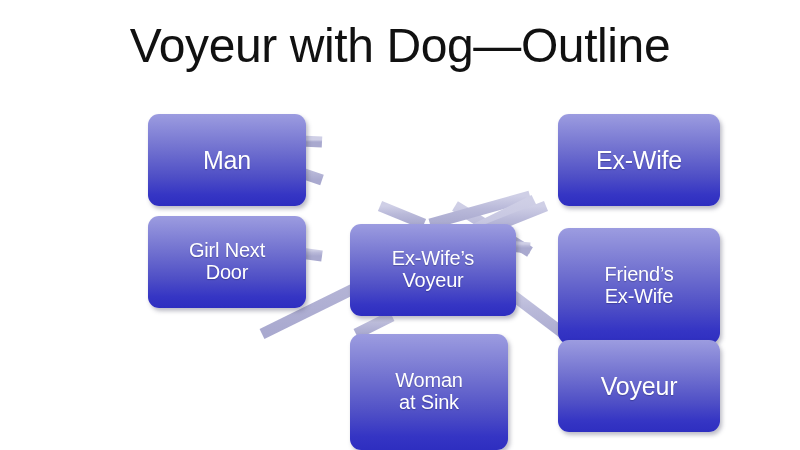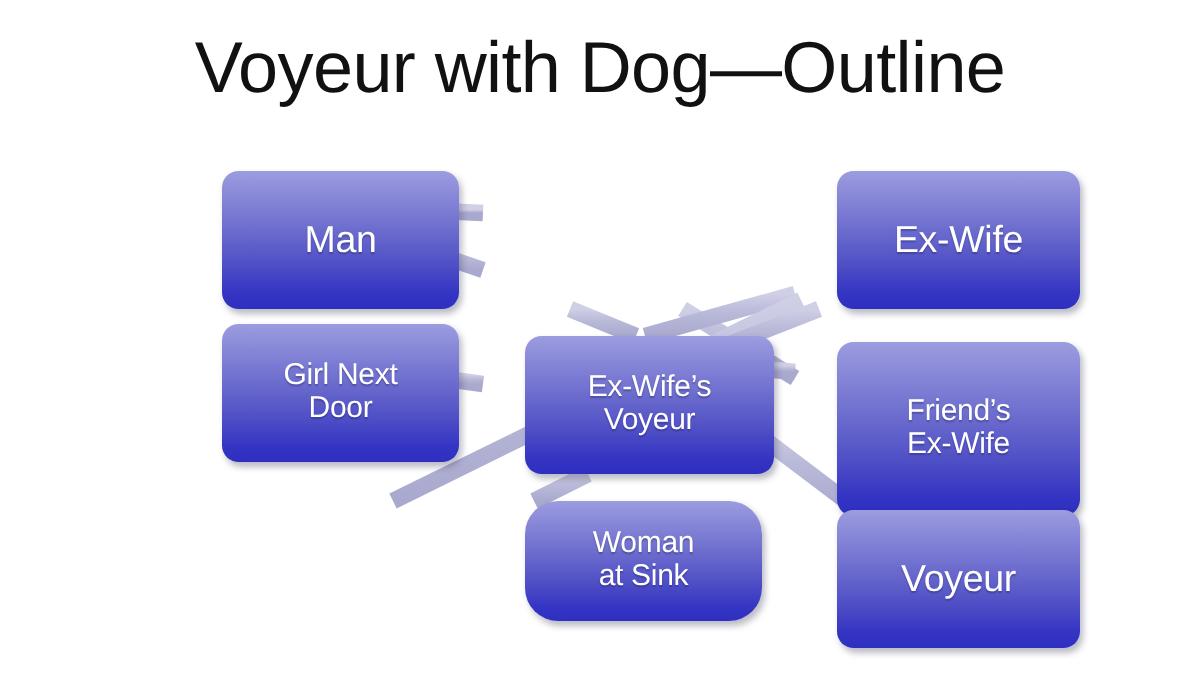--- a/index.html
+++ b/index.html
@@ -121,21 +121,21 @@
 Door</span>
       </div>
       <div class="node" style="left: 322px; top: 224px; width: 166px; height: 92px;">
         <span class="node-label two-line">Ex-Wife’s
 Voyeur</span>
       </div>
       <div class="node" style="left: 530px; top: 228px; width: 162px; height: 116px;">
         <span class="node-label two-line">Friend’s
 Ex-Wife</span>
       </div>
-      <div class="node" style="left: 322px; top: 334px; width: 158px; height: 80px; border-radius: 22px;">
+      <div class="node" style="left: 322px; top: 334px; width: 158px; height: 116px;">
         <span class="node-label two-line">Woman
 at Sink</span>
       </div>
       <div class="node" style="left: 530px; top: 340px; width: 162px; height: 92px;">
         <span class="node-label">Voyeur</span>
       </div>
     </div>
 
 </div>
 

